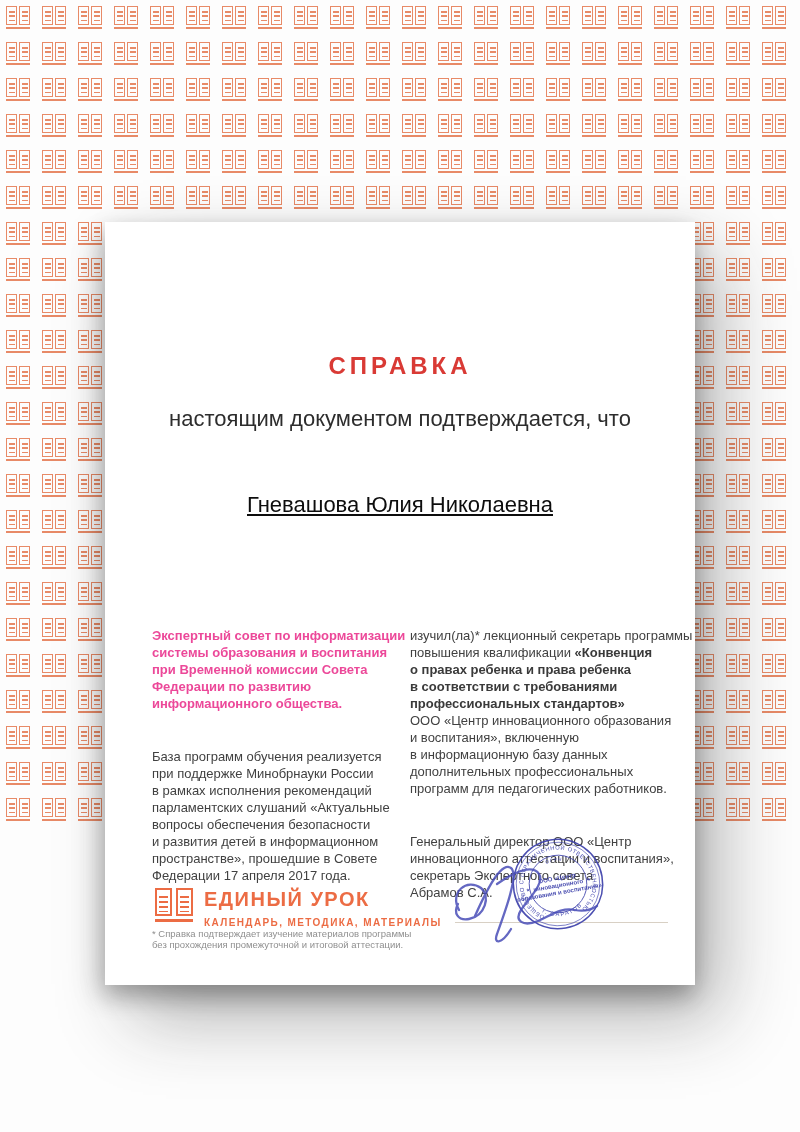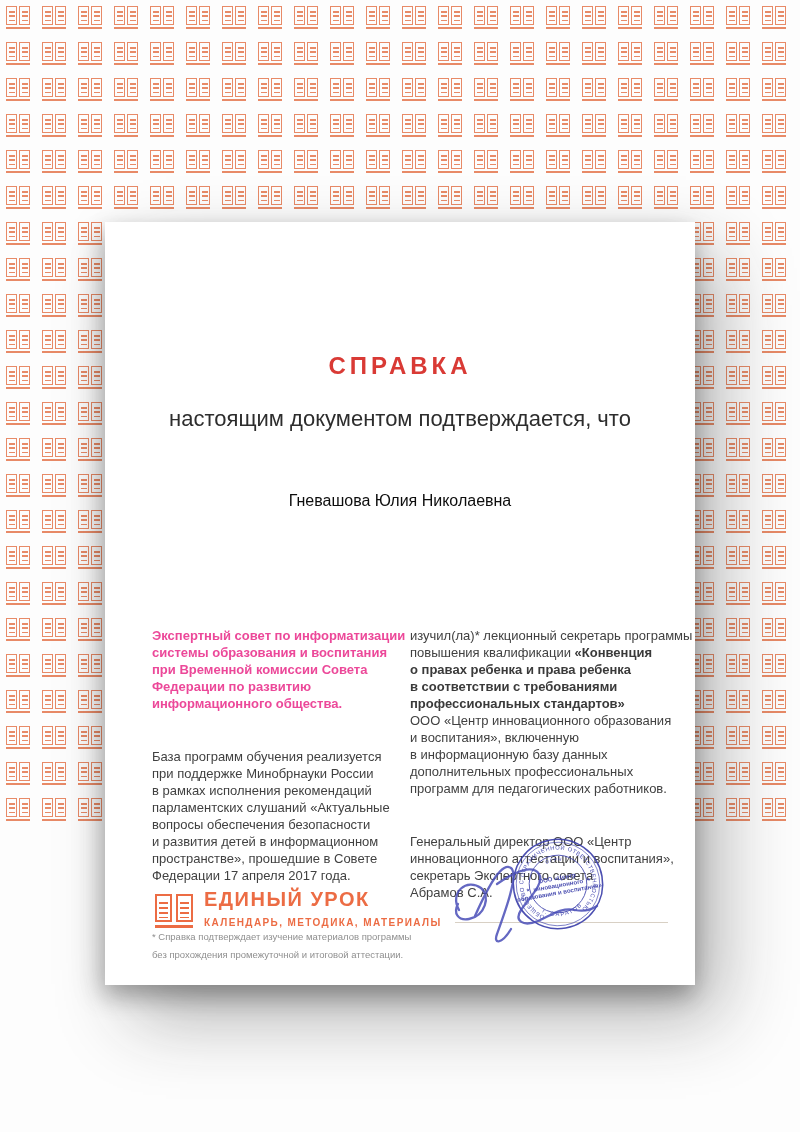--- a/index.html
+++ b/index.html
@@ -49,38 +49,38 @@
   .title{
     position:absolute;top:130px;left:0;width:100%;text-align:center;
     font-size:24px;font-weight:bold;letter-spacing:4px;color:var(--title-red);
   }
   .subtitle{
     position:absolute;top:184px;left:0;width:100%;text-align:center;
     font-size:22px;color:#2d2d2d;
   }
   .recipient{
     position:absolute;top:270px;left:0;width:100%;text-align:center;
-    font-size:16px;color:#0d0d0d;
+    font-size:22px;color:#0d0d0d;text-decoration:underline;
   }
   .columns{
     position:absolute;top:371px;left:47px;width:508px;display:flex;
     font-size:13px;line-height:17px;
   }
   .col{white-space:pre;}
   .col-left{width:258px;flex:0 0 258px;}
   .col-right{flex:1;}
   .col p + p{margin-top:2px;}
   .col .lead{font-weight:bold;color:#ec4899;}
   .footnote{
-    margin-top:10px;font-size:9.5px;line-height:18px;color:#8f8f8f;white-space:pre;
+    margin-top:10px;font-size:9.5px;line-height:11px;color:#8f8f8f;white-space:pre;
   }
   .b{font-weight:bold;color:#3a3a3a;}
 
   
-  .logo{position:absolute;left:50px;top:666px;display:flex;align-items:flex-end;}
+  .logo{position:absolute;left:50px;top:666px;display:flex;align-items:flex-start;}
   .logo-text{margin-left:11px;}
   .logo-title{font-size:20px;font-weight:bold;letter-spacing:1.5px;color:var(--brand-orange);}
   .logo-tagline{margin-top:6px;font-size:10px;font-weight:bold;letter-spacing:1.4px;color:var(--brand-orange);}
 
   
   .sig-line{position:absolute;left:350px;top:700px;width:213px;height:1px;background:#d8d0c4;}
   .stamp{position:absolute;left:405px;top:614px;width:96px;height:96px;filter:blur(.35px);opacity:.92;}
   .signature{position:absolute;left:340px;top:628px;width:170px;height:105px;opacity:.85;}
 </style>
 </head>

